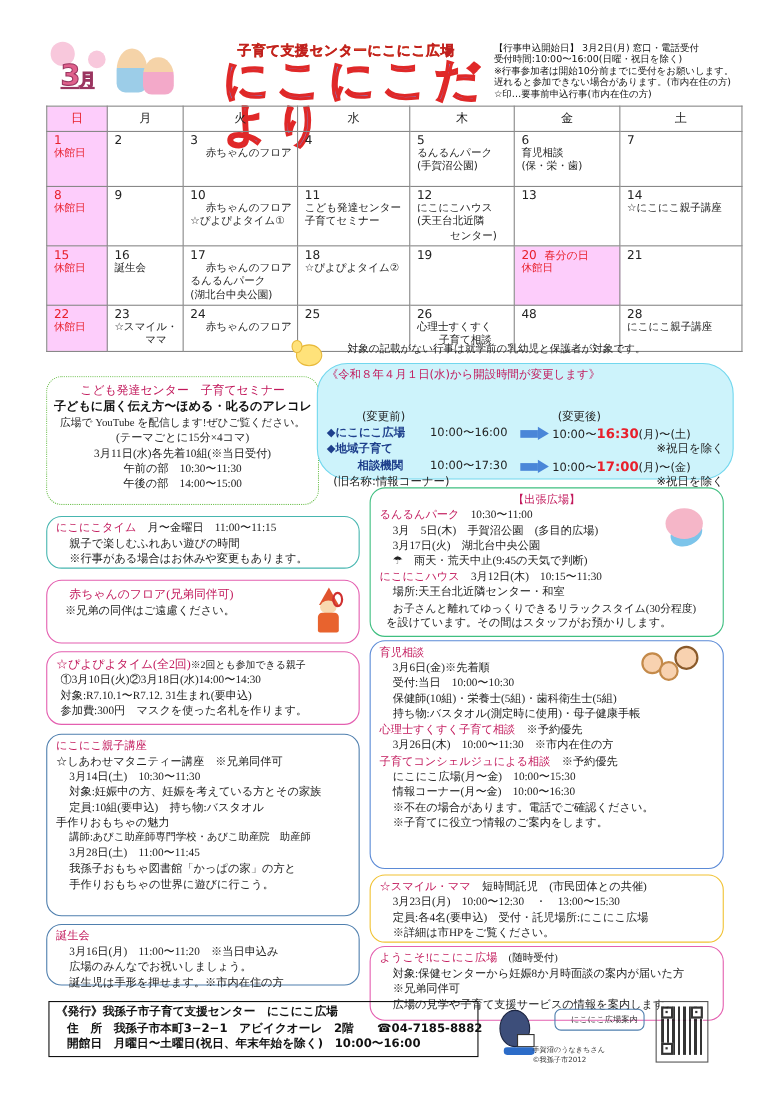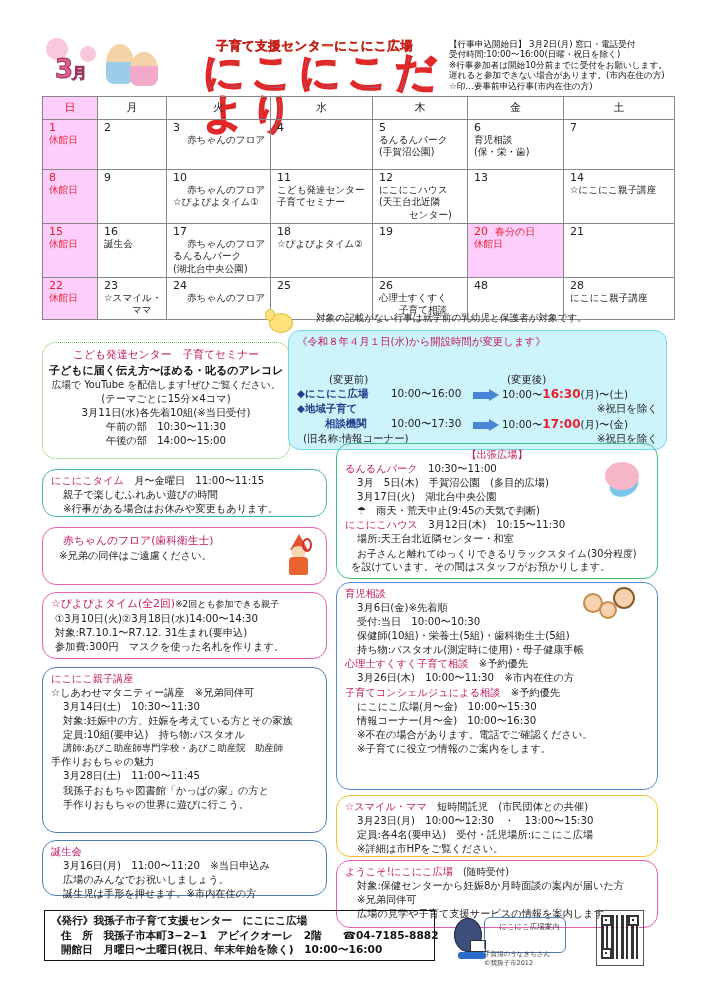--- a/index.html
+++ b/index.html
@@ -2,21 +2,21 @@
 <html><head>
 <meta charset="utf-8">
 <style>
   * { box-sizing: border-box; margin: 0; padding: 0; }
   body { width: 707px; height: 999px; background: #fff; font-family: "DejaVu Sans", "Liberation Sans", sans-serif; color: #222; position: relative; overflow: hidden; font-size: 10.5px; line-height: 1.32; }
   .abs { position: absolute; }
 
   
   #header { left: 40px; top: 30px; width: 410px; height: 62px; }
   .blossom { position: absolute; border-radius: 50%; background: #f8c8dc; }
-  .month { position: absolute; left: 15px; top: 22px; font-size: 26px; font-weight: bold; color: #e0608c; -webkit-text-stroke: 1px #9a3560; letter-spacing: -1px; }
+  .month { position: absolute; left: 15px; top: 22px; font-size: 26px; font-weight: bold; color: #e0608c; -webkit-text-stroke: 1px #9a3560; letter-spacing: -1px; text-decoration: underline; }
   .month small { font-size: 15px; }
   .doll { position: absolute; border-radius: 50% 50% 8px 8px; }
   .subtitle { position: absolute; left: 176px; top: 8px; font-size: 12.5px; font-weight: bold; color: #f27a1e; -webkit-text-stroke: 0.4px #c02020; letter-spacing: 0.5px; }
   .title { position: absolute; left: 163px; top: 22px; font-size: 41px; font-weight: bold; color: #6a95ee; -webkit-text-stroke: 1.5px #e02828; letter-spacing: 6px; line-height: 1; }
 
   #notice { left: 449px; top: 39px; width: 255px; font-size: 8.6px; line-height: 1.22; color: #111; }
 
   
   #calendar { left: 42px; top: 96px; width: 632px; border-collapse: collapse; table-layout: fixed; }
   #calendar th, #calendar td { border: 1px solid #888; vertical-align: top; font-weight: normal; }
@@ -30,32 +30,32 @@
   .r1 td { height: 50px; }
   .r2 td { height: 54px; }
   .r3 td { height: 54px; }
   .r4 td { height: 40px; }
   .r5 td { height: 28px; }
 
   #target-note { left: 316px; top: 312px; font-size: 9.6px; }
   .chick { position: absolute; left: 265px; top: 307px; width: 34px; height: 30px; }
 
   
-  .box { position: absolute; border: 1.5px solid #888; border-radius: 14px; padding: 4px 8px; font-size: 10.2px; line-height: 1.38; }
+  .box { position: absolute; border: 1.5px solid #888; border-radius: 14px; padding: 4px 8px; font-size: 10.2px; line-height: 1.38; font-family: Liberation Serif, serif; }
   .box .h { color: #c2185b; }
   .indent { padding-left: 12px; }
   .center { text-align: center; }
   .line { white-space: pre; display: block; }
 
   #seminar { left: 42px; top: 342px; width: 248px; height: 117px; border: 1.5px dotted #6cbf4c; padding: 5px 6px; }
   #seminar .line { text-align: center; }
   #seminar .t1 { color: #c2185b; font-size: 10.8px; }
   #seminar .t2 { font-weight: bold; font-size: 11px; color: #111; }
 
-  #change { left: 288px; top: 330px; width: 379px; height: 120px; background: #cdf3fb; border: 1.5px solid #72d7ee; border-radius: 12px; padding: 3px 8px; font-size: 10.4px; line-height: 1.42; }
+  #change { left: 288px; top: 330px; width: 379px; height: 106px; background: #cdf3fb; border: 1.5px solid #72d7ee; border-radius: 28px; padding: 3px 8px; font-size: 10.4px; line-height: 1.42; }
   #change .big { font-weight: bold; color: #e8202c; font-size: 12px; }
   #change .bl { font-weight: bold; color: #1e3f8c; }
   .arrow { display: inline-block; width: 26px; height: 11px; vertical-align: middle; position: relative; margin: 0 6px; }
   .arrow:before { content: ""; position: absolute; left: 0; top: 2px; width: 16px; height: 7px; background: #4a86d8; }
   .arrow:after { content: ""; position: absolute; left: 16px; top: -1px; border-left: 10px solid #4a86d8; border-top: 6.5px solid transparent; border-bottom: 6.5px solid transparent; }
 
   #nikoniko-time { left: 42px; top: 469px; width: 285px; height: 48px; border-color: #47b6b0; }
   #baby-floor { left: 42px; top: 527px; width: 285px; height: 58px; border-color: #e45fb0; }
   #piyopiyo { left: 42px; top: 592px; width: 285px; height: 67px; border-color: #e45fb0; }
   #oyako { left: 42px; top: 667px; width: 285px; height: 166px; border-color: #4f7fae; }
@@ -63,21 +63,21 @@
 
   #outreach { left: 336px; top: 443px; width: 322px; height: 136px; border-color: #3fbf80; }
   #consult { left: 336px; top: 582px; width: 322px; height: 208px; border-color: #5b8ad6; }
   #smile { left: 336px; top: 795px; width: 322px; height: 62px; border-color: #f1c232; }
   #welcome { left: 336px; top: 860px; width: 322px; height: 68px; border-color: #e45fb0; }
 
   
   #footer { left: 44px; top: 910px; width: 391px; height: 51px; border: 1.5px solid #111; padding: 2px 6px; font-size: 10.6px; font-weight: bold; line-height: 1.38; color: #111; }
   #footer .line { white-space: pre; }
   #mascot { left: 452px; top: 914px; width: 46px; height: 48px; }
-  #qr-bubble { left: 484px; top: 917px; width: 82px; height: 36px; border: 1px solid #4f7fae; border-radius: 6px; font-size: 7.5px; padding: 4px 0 0 14px; color: #333; }
+  #qr-bubble { left: 504px; top: 917px; width: 82px; height: 20px; border: 1px solid #4f7fae; border-radius: 6px; font-size: 7.5px; padding: 4px 0 0 14px; color: #333; }
   #credit { left: 484px; top: 950px; font-size: 6.5px; line-height: 1.4; color: #333; }
   #qr { left: 596px; top: 910px; width: 48px; height: 56px; border: 1.5px solid #555; padding: 4px; }
   .qrgrid { width: 38px; height: 44px; background:
     repeating-linear-gradient(90deg, #111 0 3px, #fff 3px 5px, #111 5px 7px, #fff 7px 10px),
     #fff; opacity: 0.85; position: relative; }
   .qrfinder { position: absolute; width: 11px; height: 11px; border: 2.5px solid #111; background: #fff; }
   .qrfinder:after { content: ""; position: absolute; left: 2px; top: 2px; width: 2px; height: 2px; background: #111; }
 </style>
 </head>
 <body>
@@ -288,21 +288,21 @@
   </div>
 </div>
 
 <div id="nikoniko-time" class="box">
   <span class="line"><span class="h" style="color:#c2185b">にこにこタイム</span>　<span>月〜金曜日　11:00〜11:15</span></span>
   <span class="line indent">親子で楽しむふれあい遊びの時間</span>
   <span class="line indent">※行事がある場合はお休みや変更もあります。</span>
 </div>
 
 <div id="baby-floor" class="box">
-  <span class="line indent h" style="font-size:10.8px;margin-top:2px">赤ちゃんのフロア(歯科衛生士)</span>
+  <span class="line indent h" style="font-size:10.8px;margin-top:2px">赤ちゃんのフロア(兄弟同伴可)</span>
   <span class="line indent" style="padding-left:8px">※兄弟の同伴はご遠慮ください。</span>
   <div class="abs" style="right:14px;top:6px;width:26px;height:44px;">
     <div style="position:absolute;left:4px;top:0;width:0;height:0;border-left:9px solid transparent;border-right:9px solid transparent;border-bottom:16px solid #e0532e;"></div>
     <div style="position:absolute;left:5px;top:12px;width:15px;height:12px;border-radius:50%;background:#f8d8b0;"></div>
     <div style="position:absolute;left:3px;top:23px;width:19px;height:18px;background:#e8632e;border-radius:4px 4px 2px 2px;"></div>
     <div style="position:absolute;left:16px;top:4px;width:10px;height:14px;border:2px solid #d03030;border-radius:50%;"></div>
   </div>
 </div>
 
 <div id="piyopiyo" class="box">
@@ -311,22 +311,22 @@
   <span class="line" style="padding-left:4px">対象:R7.10.1〜R7.12. 31生まれ(要申込)</span>
   <span class="line" style="padding-left:4px">参加費:300円　マスクを使った名札を作ります。</span>
 </div>
 
 <div id="oyako" class="box">
   <span class="line h">にこにこ親子講座</span>
   <span class="line">☆しあわせマタニティー講座　※兄弟同伴可</span>
   <span class="line indent">3月14日(土)　10:30〜11:30</span>
   <span class="line indent">対象:妊娠中の方、妊娠を考えている方とその家族</span>
   <span class="line indent">定員:10組(要申込)　持ち物:バスタオル</span>
+  <span class="line">手作りおもちゃの魅力</span>
   <span class="line indent" style="font-size:9.4px">講師:あびこ助産師専門学校・あびこ助産院　助産師</span>
-  <span class="line">手作りおもちゃの魅力</span>
   <span class="line indent">3月28日(土)　11:00〜11:45</span>
   <span class="line indent">我孫子おもちゃ図書館「かっぱの家」の方と</span>
   <span class="line indent">手作りおもちゃの世界に遊びに行こう。</span>
 </div>
 
 <div id="birthday" class="box">
   <span class="line h">誕生会</span>
   <span class="line indent">3月16日(月)　11:00〜11:20　※当日申込み</span>
   <span class="line indent">広場のみんなでお祝いしましょう。</span>
   <span class="line indent">誕生児は手形を押せます。※市内在住の方</span>

